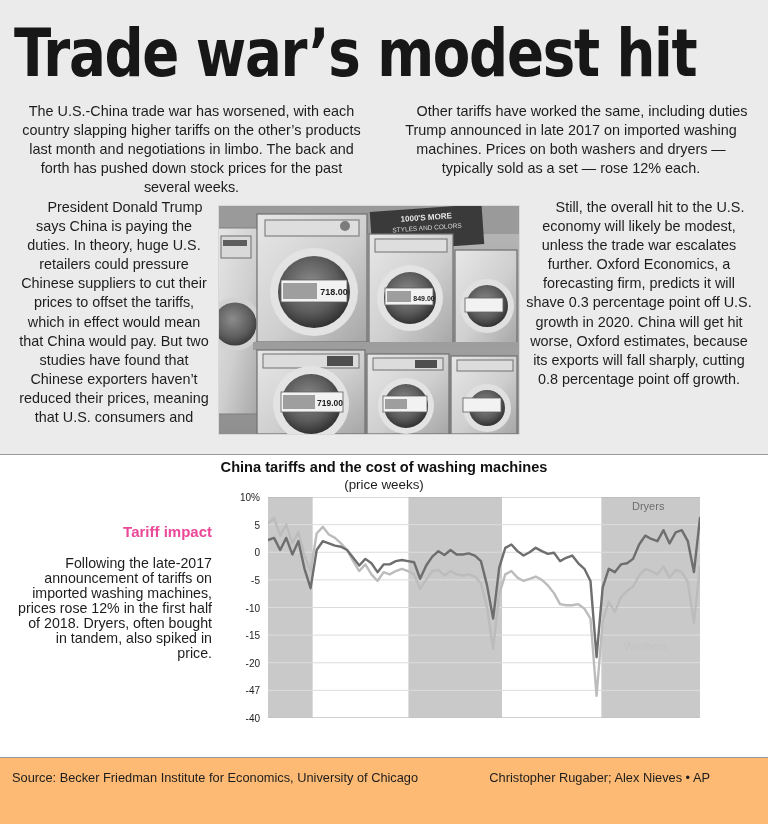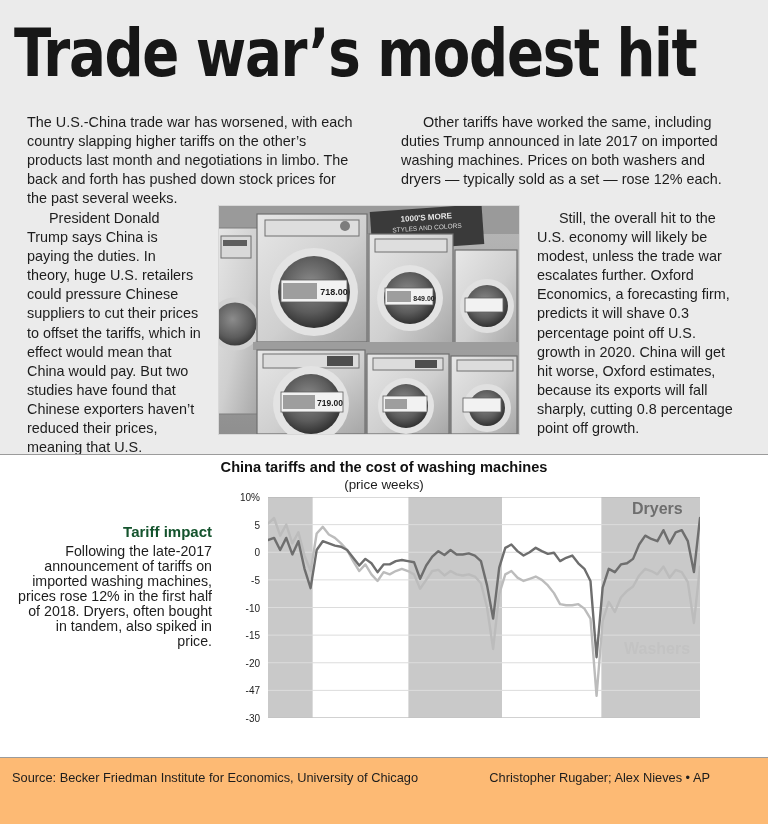--- a/index.html
+++ b/index.html
@@ -67,25 +67,25 @@
     position: absolute;
     left: 14px; top: 104px;
     width: 200px;
   }
   .col-right-lower {
     position: absolute;
     left: 524px; top: 104px;
     width: 230px;
   }
   p.body {
-    margin: 13px;
+    margin: 2px;
     font-size: 14.4px;
     line-height: 19.1px;
     color: #1d1d1d;
-    text-align: left;
+    text-align: center;
   }
   p.body + p.body { margin-top: 0; }
   .indent { text-indent: 22px; }
 
   
   .photo {
     position: absolute;
     left: 218px; top: 113px;
     width: 302px;
     height: 230px;
@@ -136,22 +136,22 @@
   
   .caption {
     position: absolute;
     left: 18px; top: 68px;
     width: 194px;
     text-align: right;
   }
   .caption-title {
     font-size: 15px;
     font-weight: bold;
-    color: #14532d;
-    margin-bottom: 4px;
+    color: #ec4899;
+    margin-bottom: 16px;
   }
   .caption-body {
     font-size: 14.2px;
     line-height: 15px;
     color: #1d1d1d;
   }
 
   
   .plot {
     position: absolute;
@@ -185,22 +185,22 @@
   .xtick {
     position: absolute;
     top: 0;
     font-size: 13.6px;
     color: #1d1d1d;
     transform: translateX(-50%);
     white-space: nowrap;
   }
   .series-label {
     position: absolute;
-    font-size: 16px;
-    font-weight: bold;
+    font-size: 11px;
+    font-weight: normal;
     white-space: nowrap;
   }
   #label-dryers { left: 632px; top: 500px; color: #6e6e6e; }
   #label-washers { left: 624px; top: 640px; color: #c3c3c3; }
 
   
   .footer {
     position: absolute;
     left: 0; top: 758px;
     width: 768px;
@@ -342,21 +342,21 @@
 
     <div class="ylabels" id="ylabels">
         <div class="ytick" style="top: 0px;">10%</div>
         <div class="ytick" style="top: 27.625px;">5</div>
         <div class="ytick" style="top: 55.25px;">0</div>
         <div class="ytick" style="top: 82.875px;">-5</div>
         <div class="ytick" style="top: 110.5px;">-10</div>
         <div class="ytick" style="top: 138.125px;">-15</div>
         <div class="ytick" style="top: 165.75px;">-20</div>
         <div class="ytick" style="top: 193.375px;">-47</div>
-        <div class="ytick" style="top: 221px;">-30</div>
+        <div class="ytick" style="top: 221px;">-40</div>
       </div>
     <div class="plot" id="plot">
         <svg width="432" height="221" viewBox="0 0 432 221">
           <rect x="0" y="0" width="44.64" height="221" fill="#c9c9c9"></rect>
           <rect x="140.4" y="0" width="93.59999999999997" height="221" fill="#c9c9c9"></rect>
           <rect x="333.35999999999996" y="0" width="98.64000000000004" height="221" fill="#c9c9c9"></rect>
           <line x1="0" x2="432" y1="0" y2="0" stroke="#b4b4b4" stroke-width="1"></line>
           <line x1="0" x2="432" y1="27.625" y2="27.625" stroke="#dcdcdc" stroke-width="1"></line>
           <line x1="0" x2="432" y1="55.25" y2="55.25" stroke="#dcdcdc" stroke-width="1"></line>
           <line x1="0" x2="432" y1="82.875" y2="82.875" stroke="#dcdcdc" stroke-width="1"></line>

